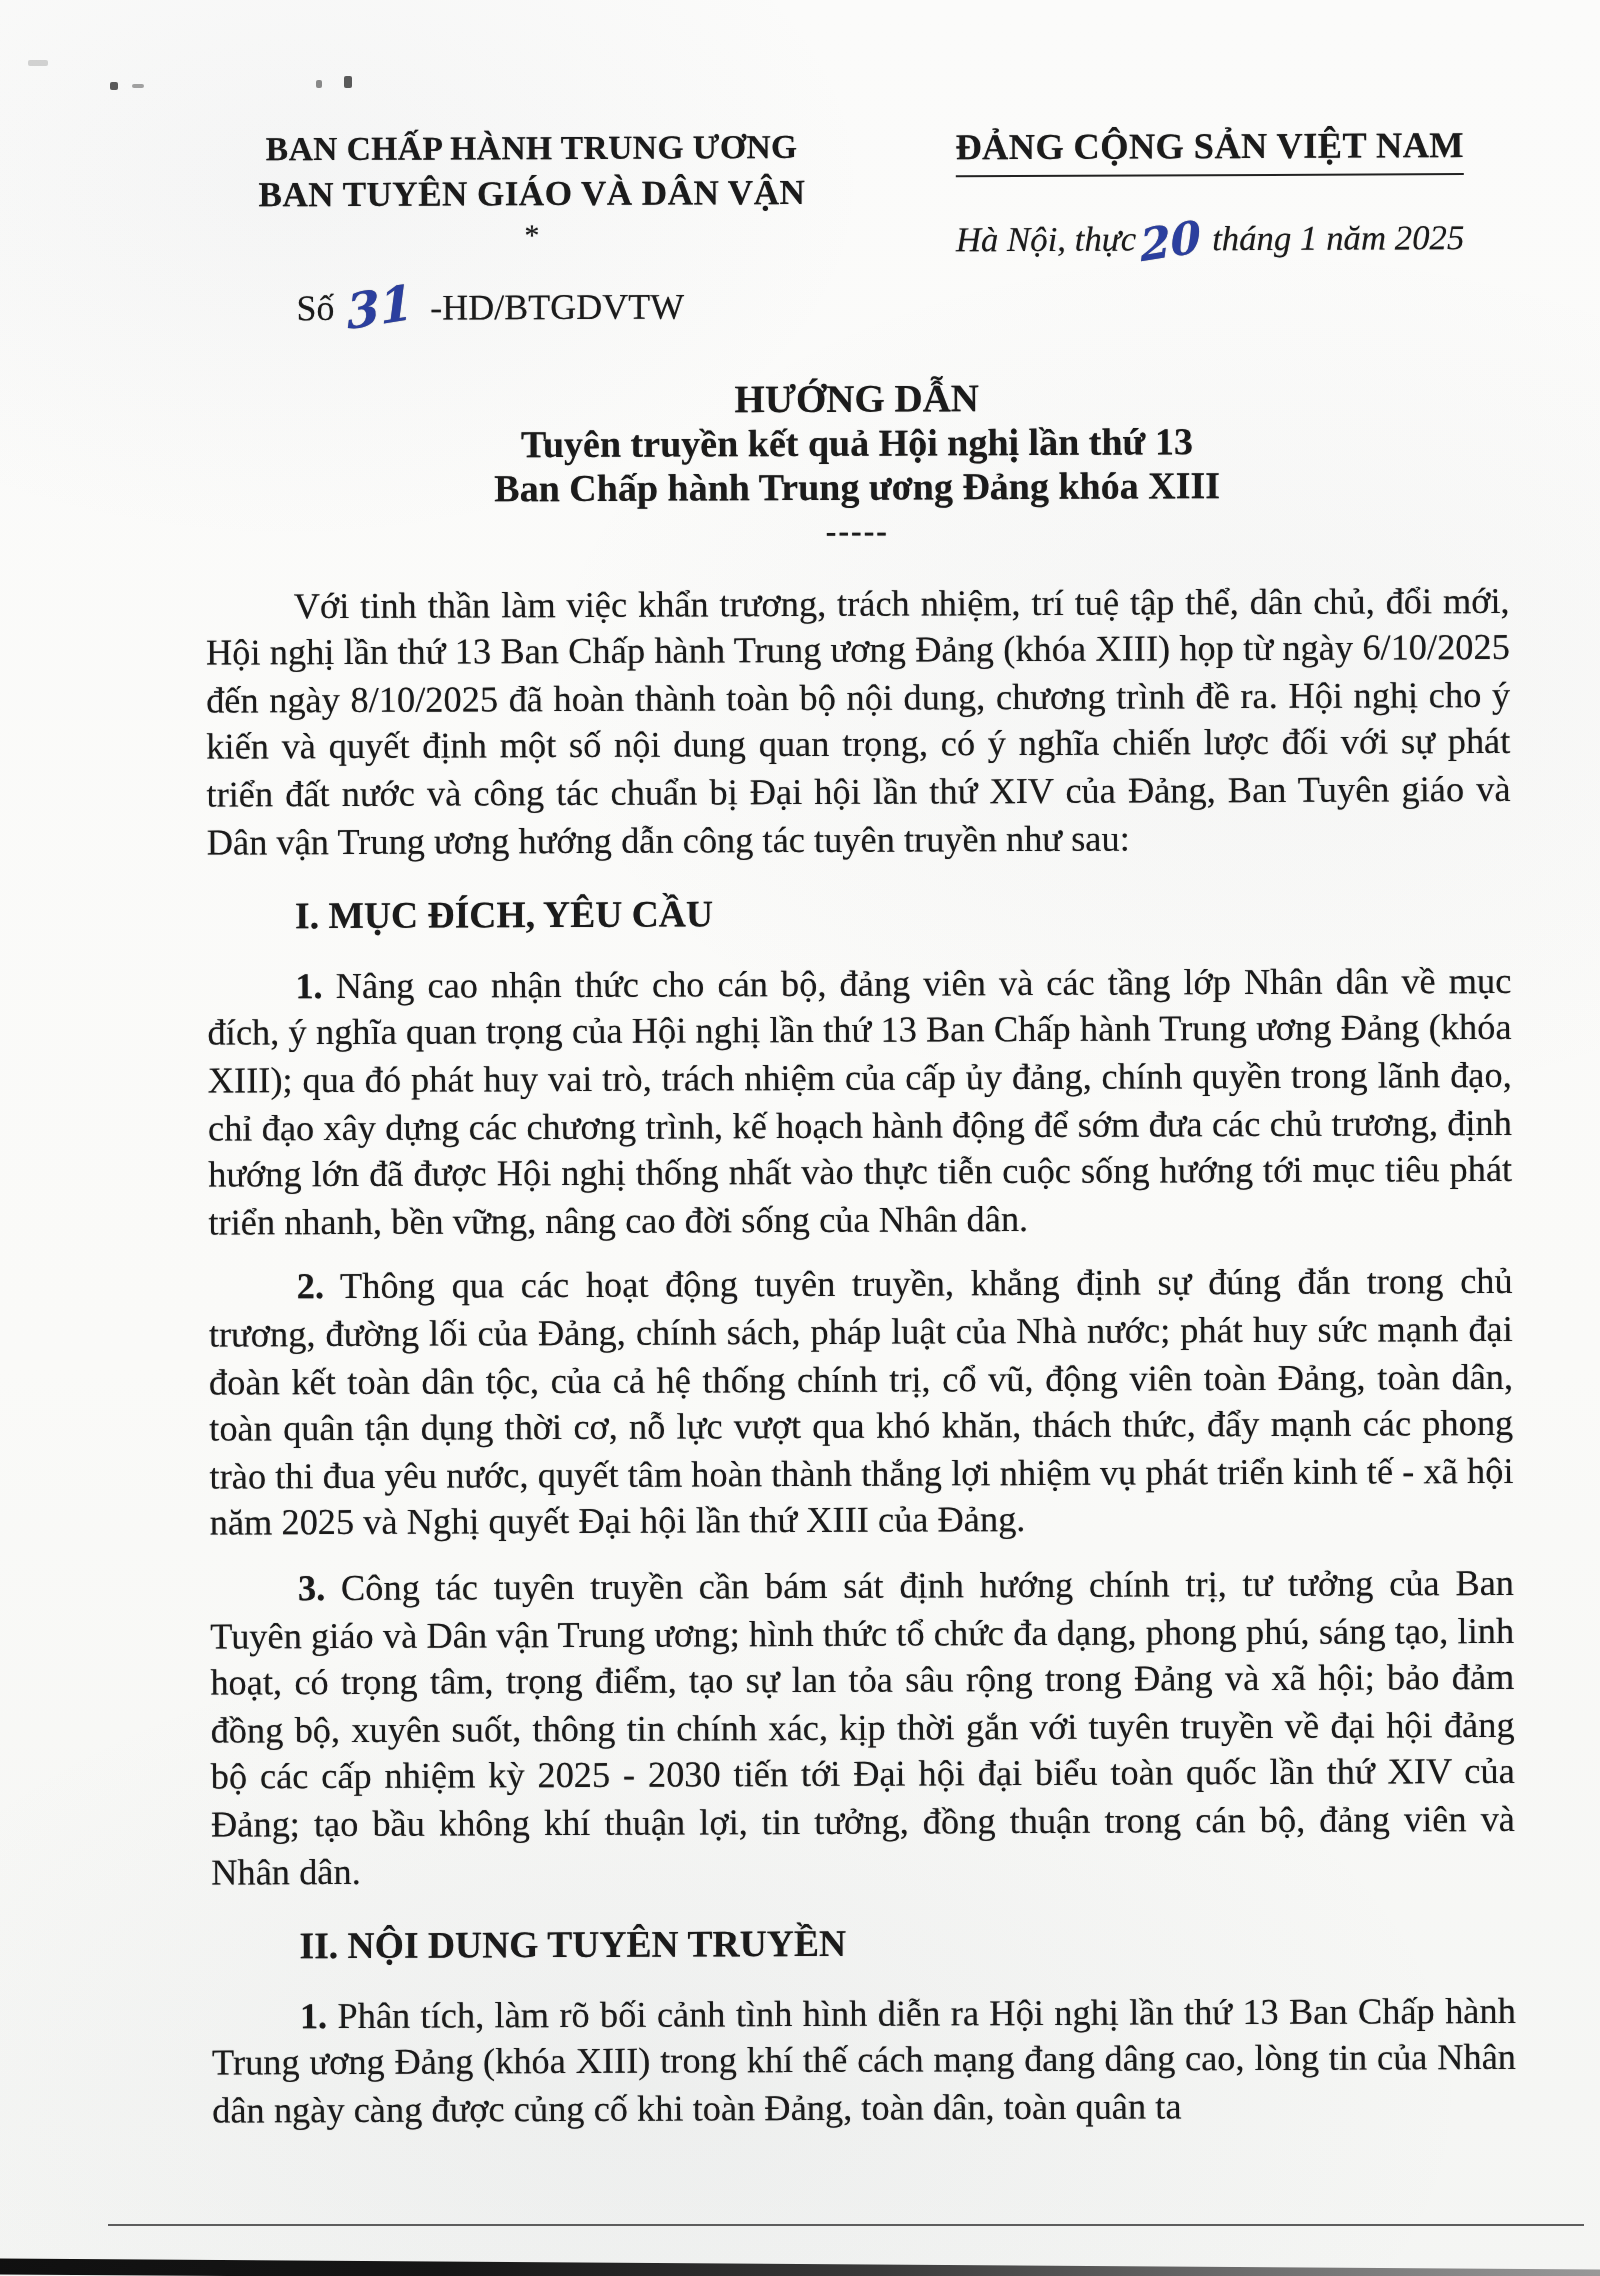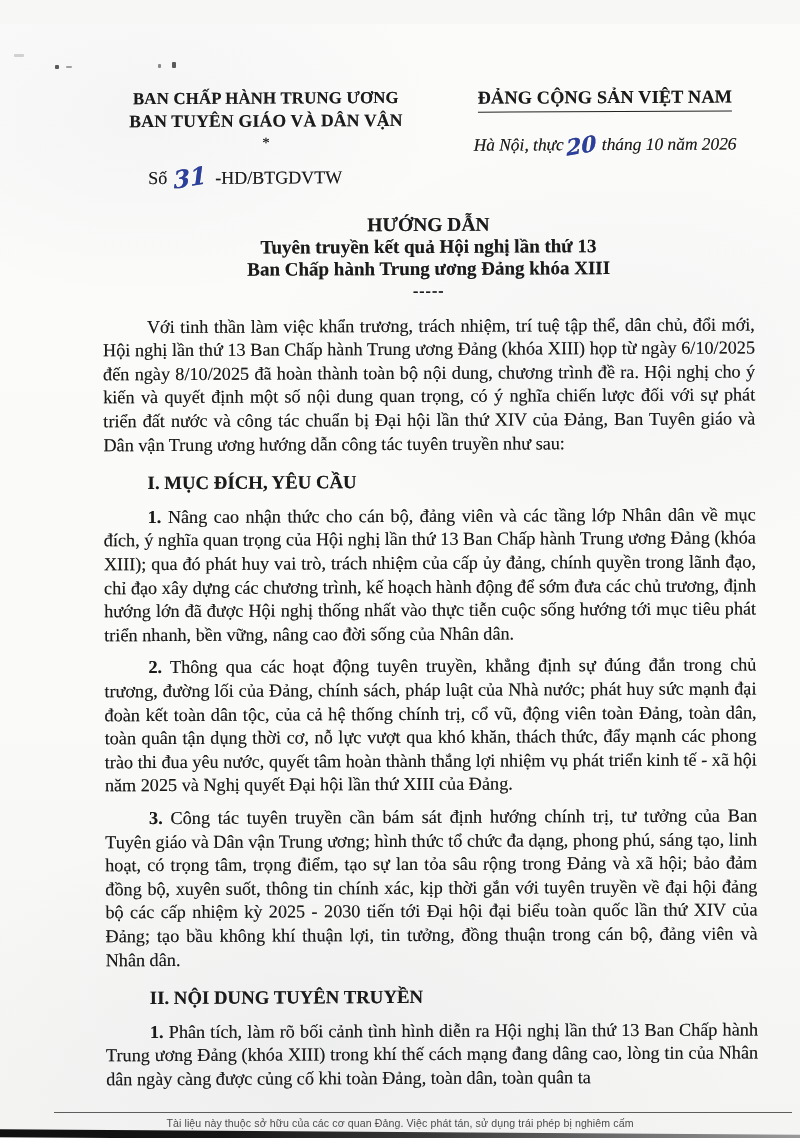--- a/index.html
+++ b/index.html
@@ -11,21 +11,20 @@
     color: #1b1b1b;
     position: relative;
   }
   .page {
     position: absolute; inset: 0;
     background:
       radial-gradient(ellipse 420px 260px at 18% 8%, rgba(120,130,150,0.05), rgba(0,0,0,0) 70%),
       radial-gradient(ellipse 520px 320px at 78% 30%, rgba(100,110,130,0.04), rgba(0,0,0,0) 70%),
       radial-gradient(ellipse 600px 340px at 40% 92%, rgba(110,120,140,0.06), rgba(0,0,0,0) 70%),
       linear-gradient(180deg, #fbfbfa 0%, #fafaf8 60%, #f4f5f3 100%);
-    margin-top: 24px;
   }
   .content {
     position: absolute; inset: 0;
     transform: rotate(-0.25deg);
   }
   .speck { position: absolute; background: #5a5a5a; border-radius: 1px; }
   .speck.s1 { left: 55px; top: 41px; width: 4px; height: 4px; }
   .speck.s2 { left: 66px; top: 42px; width: 6px; height: 2px; opacity: .55; }
   .speck.s3 { left: 158px; top: 40px; width: 3px; height: 4px; opacity: .7; }
   .speck.s4 { left: 172px; top: 38px; width: 4px; height: 6px; }
@@ -100,21 +99,21 @@
         <div class="star">*</div>
         <div class="so-line">
           <span>Số</span><span class="hand num31">31</span>
           <span>-HD/BTGDVTW</span>
         </div>
       </div>
       <div class="hdr-right">
         <span class="org">ĐẢNG CỘNG SẢN VIỆT NAM</span>
         <div class="date-line">
           <span>Hà Nội, thực</span><span class="hand num20">20</span>
-          <span>tháng 10 năm 2026</span>
+          <span>tháng 1 năm 2025</span>
         </div>
       </div>
     </div>
 
     <div class="title-block">
       <div class="t1">HƯỚNG DẪN</div>
       <div class="t2">Tuyên truyền kết quả Hội nghị lần thứ 13</div>
       <div class="t3">Ban Chấp hành Trung ương Đảng khóa XIII</div>
       <div class="dashes">-----</div>
     </div>
@@ -142,16 +141,15 @@
       <p class="para">
         <span class="pnum">1.</span>
         <span>Phân tích, làm rõ bối cảnh tình hình diễn ra Hội nghị lần thứ 13 Ban Chấp hành Trung ương Đảng (khóa XIII) trong khí thế cách mạng đang dâng cao, lòng tin của Nhân dân ngày càng được củng cố khi toàn Đảng, toàn dân, toàn quân ta</span>
       </p>
     </div>
 
   </div>
 
   <div class="footer-area">
     <div class="footer-rule"></div>
-    <div class="footer-note">Tài liệu này thuộc sở hữu của các cơ quan Đảng. Việc phát tán, sử dụng trái phép bị nghiêm cấm</div>
     <div class="scan-bar"></div>
   </div>
 </div>
 
 </body></html>

